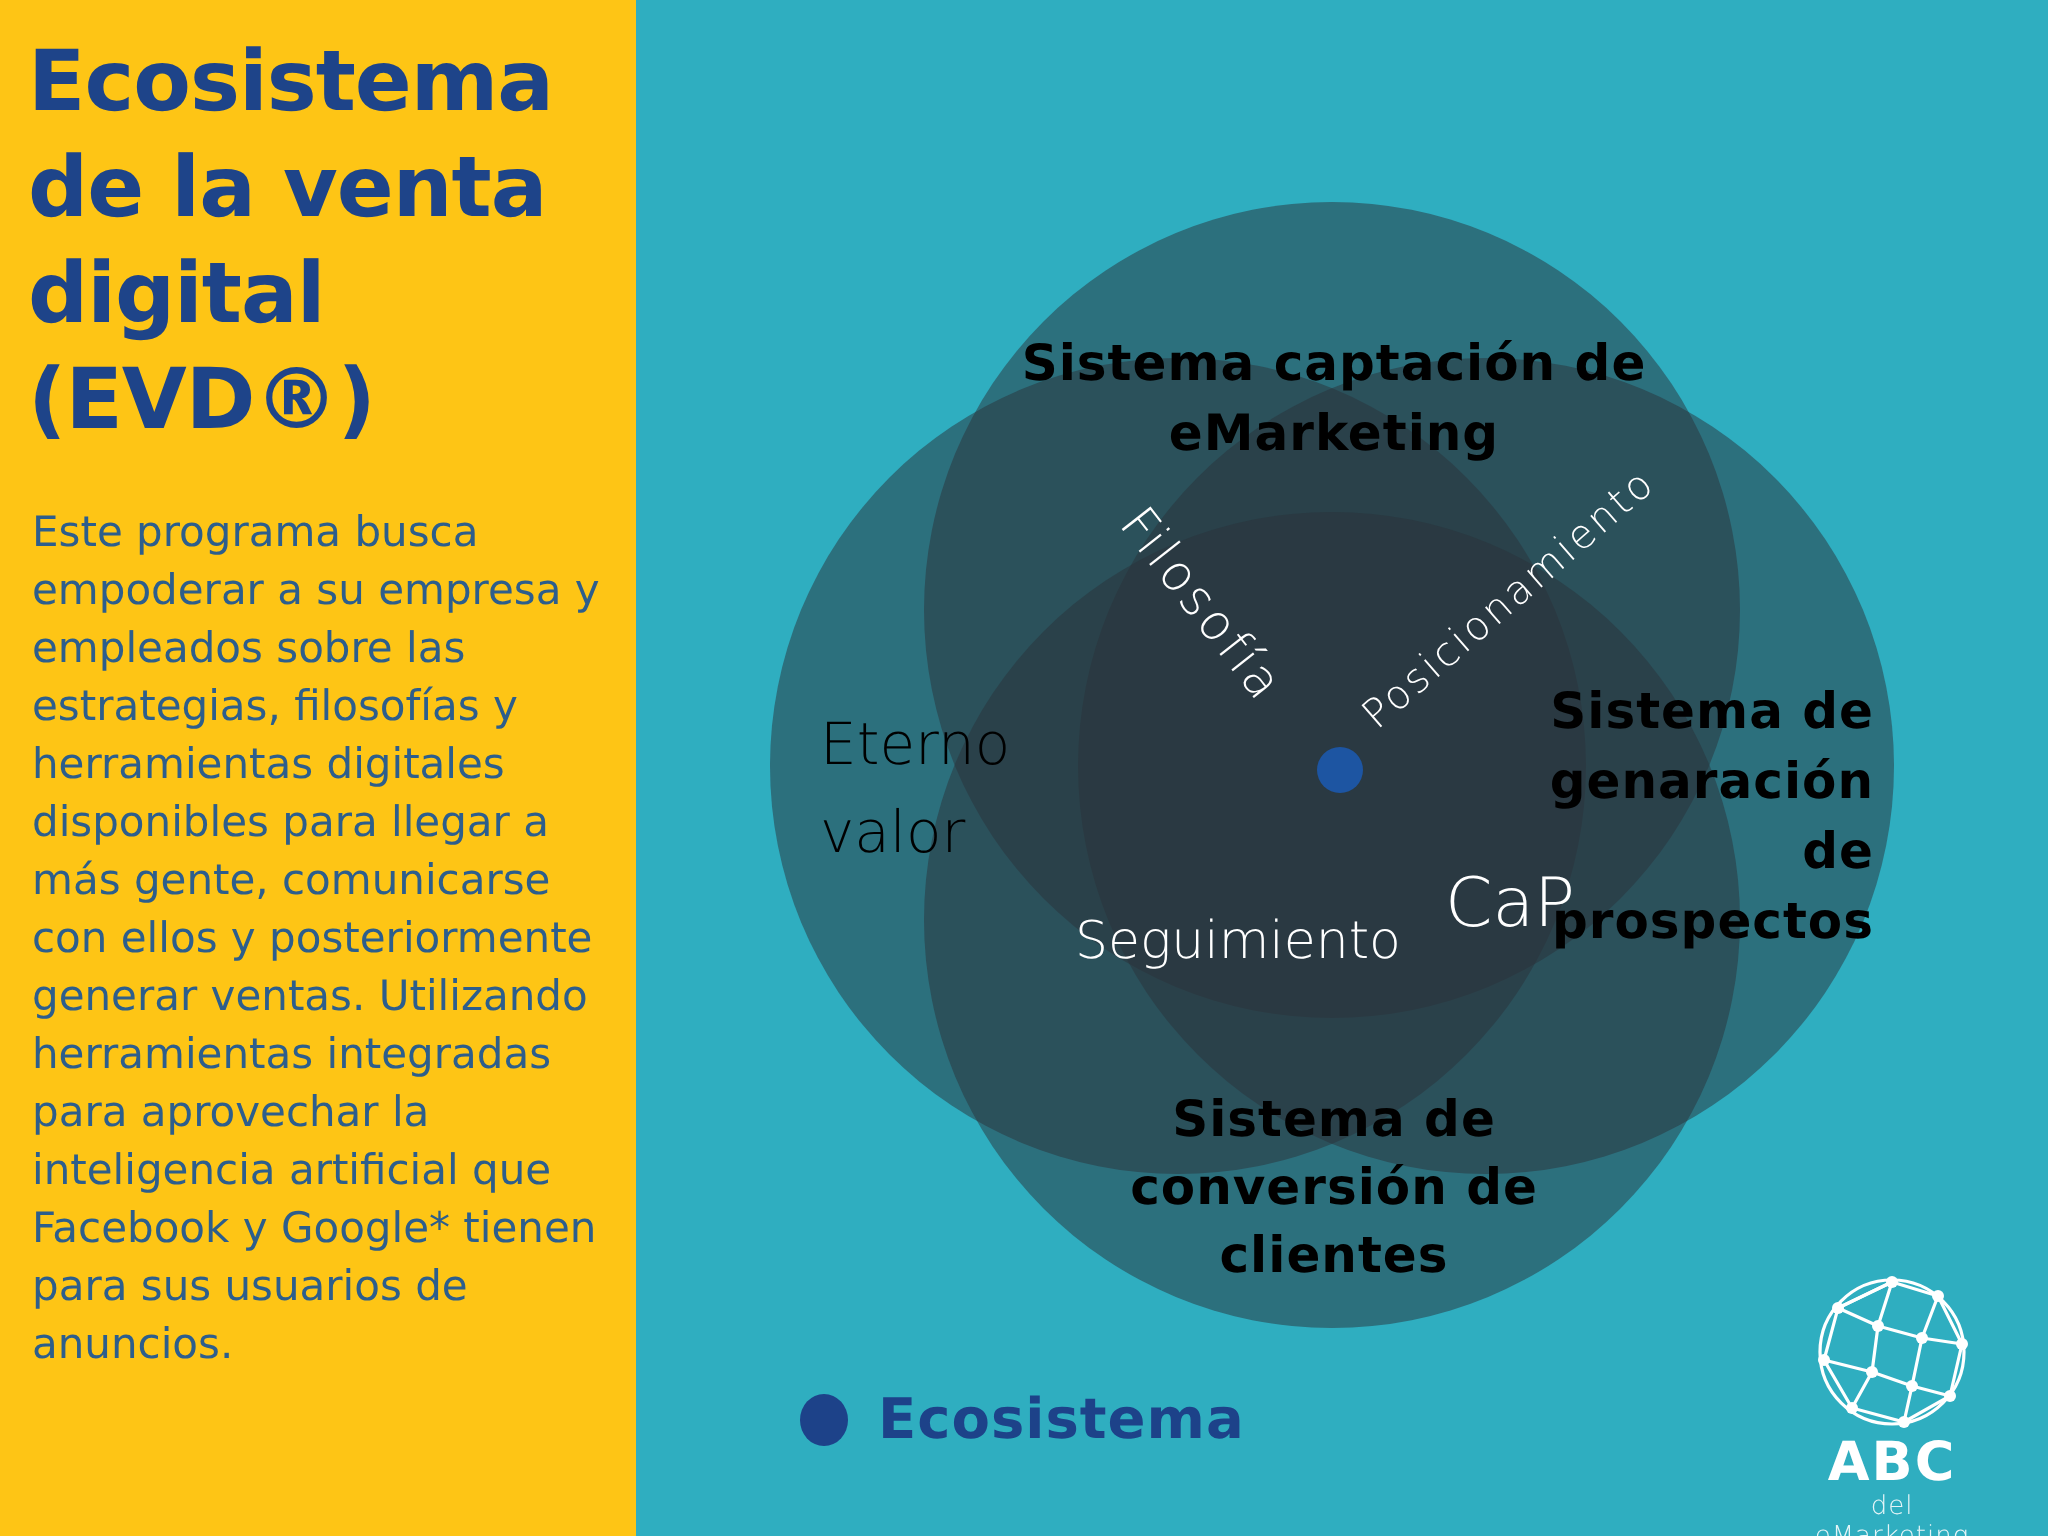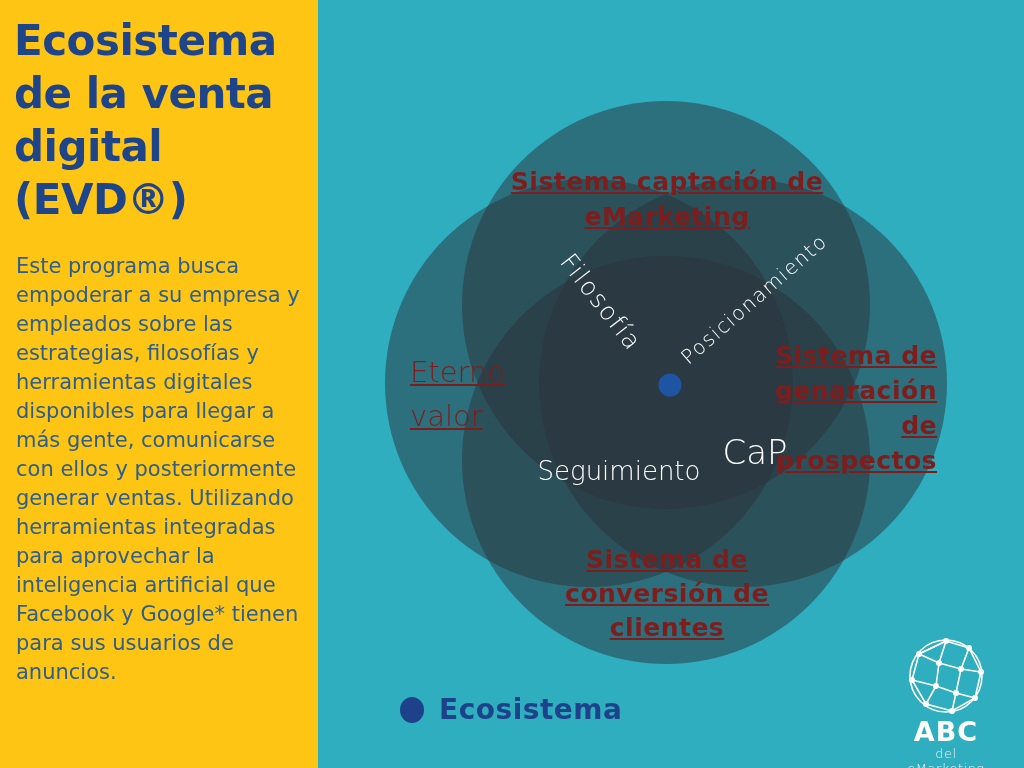--- a/index.html
+++ b/index.html
@@ -27,21 +27,21 @@
   
   .vcircle {
     position:absolute; width:408px; height:408px; border-radius:50%;
     background:rgba(42,50,58,0.5);
   }
   .vc-top    { left:462px; top:101px; }
   .vc-right  { left:539px; top:179px; }
   .vc-bottom { left:462px; top:256px; }
   .vc-left   { left:385px; top:179px; }
   
-  .lbl { position:absolute; color:#7f1d1d;text-decoration:underline; }
+  .lbl { position:absolute; color:#000000; }
   .lbl span { display:block; }
   .lbl-top {
     left:667px; top:164px; transform:translateX(-50%);
     text-align:center; font-weight:700; font-size:25px; line-height:35px;
     white-space:nowrap; letter-spacing:0.5px;
   }
   .lbl-right {
     right:87px; top:338px; text-align:right;
     font-weight:700; font-size:25px; line-height:35px; letter-spacing:0.5px;
   }

